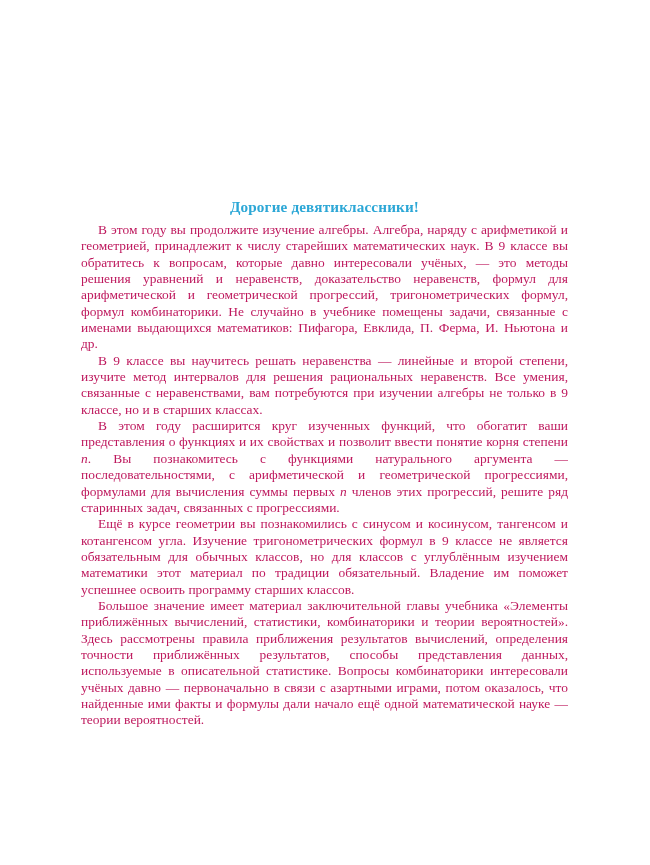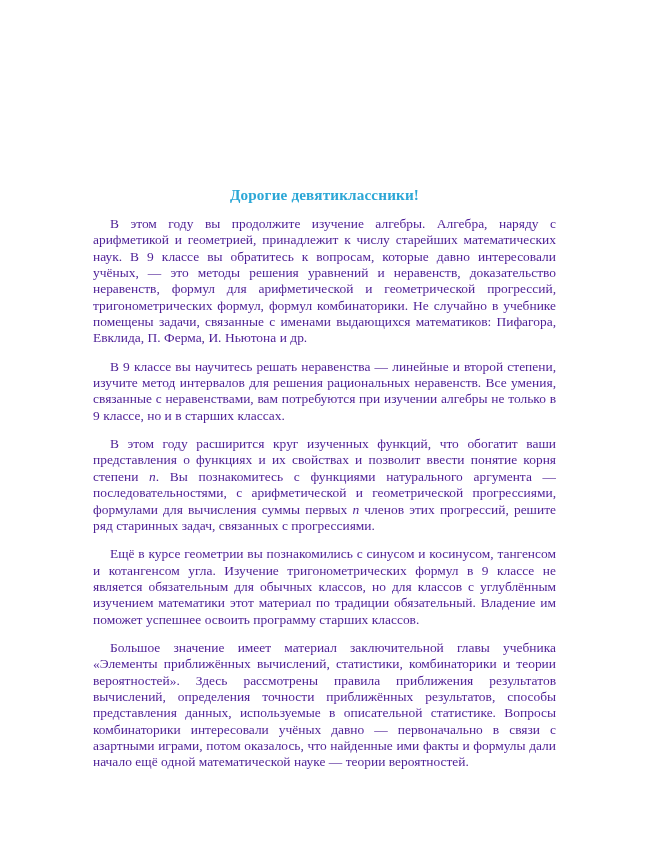--- a/index.html
+++ b/index.html
@@ -23,45 +23,45 @@
     top: 0;
     width: 650px;
     height: 865px;
     background: #ffffff;
   }
 
   
   #content {
     position: absolute;
     left: 81px;
-    top: 186px;
+    top: 198px;
     width: 487px;
   }
 
   #doc-heading {
     font-family: "Liberation Serif", "DejaVu Serif", serif;
     font-weight: bold;
     font-size: 15.2px;
     line-height: 18px;
     color: #2ca7d6;
     text-align: center;
     margin: 0 0 6px 0;
     letter-spacing: 0.15px;
   }
 
   .para {
-    margin: 12px;
+    margin: 0;
     font-size: 13.45px;
     line-height: 16.35px;
     text-align: justify;
     text-justify: inter-word;
     text-indent: 17px;
     hyphens: manual;
     -webkit-hyphens: manual;
-    color: #4c1d95;
+    color: #be185d;
     word-spacing: 0.1px;
   }
 
   
   .para:last-child {
     margin-bottom: 0;
   }
 
   .math-var {
     font-style: italic;

